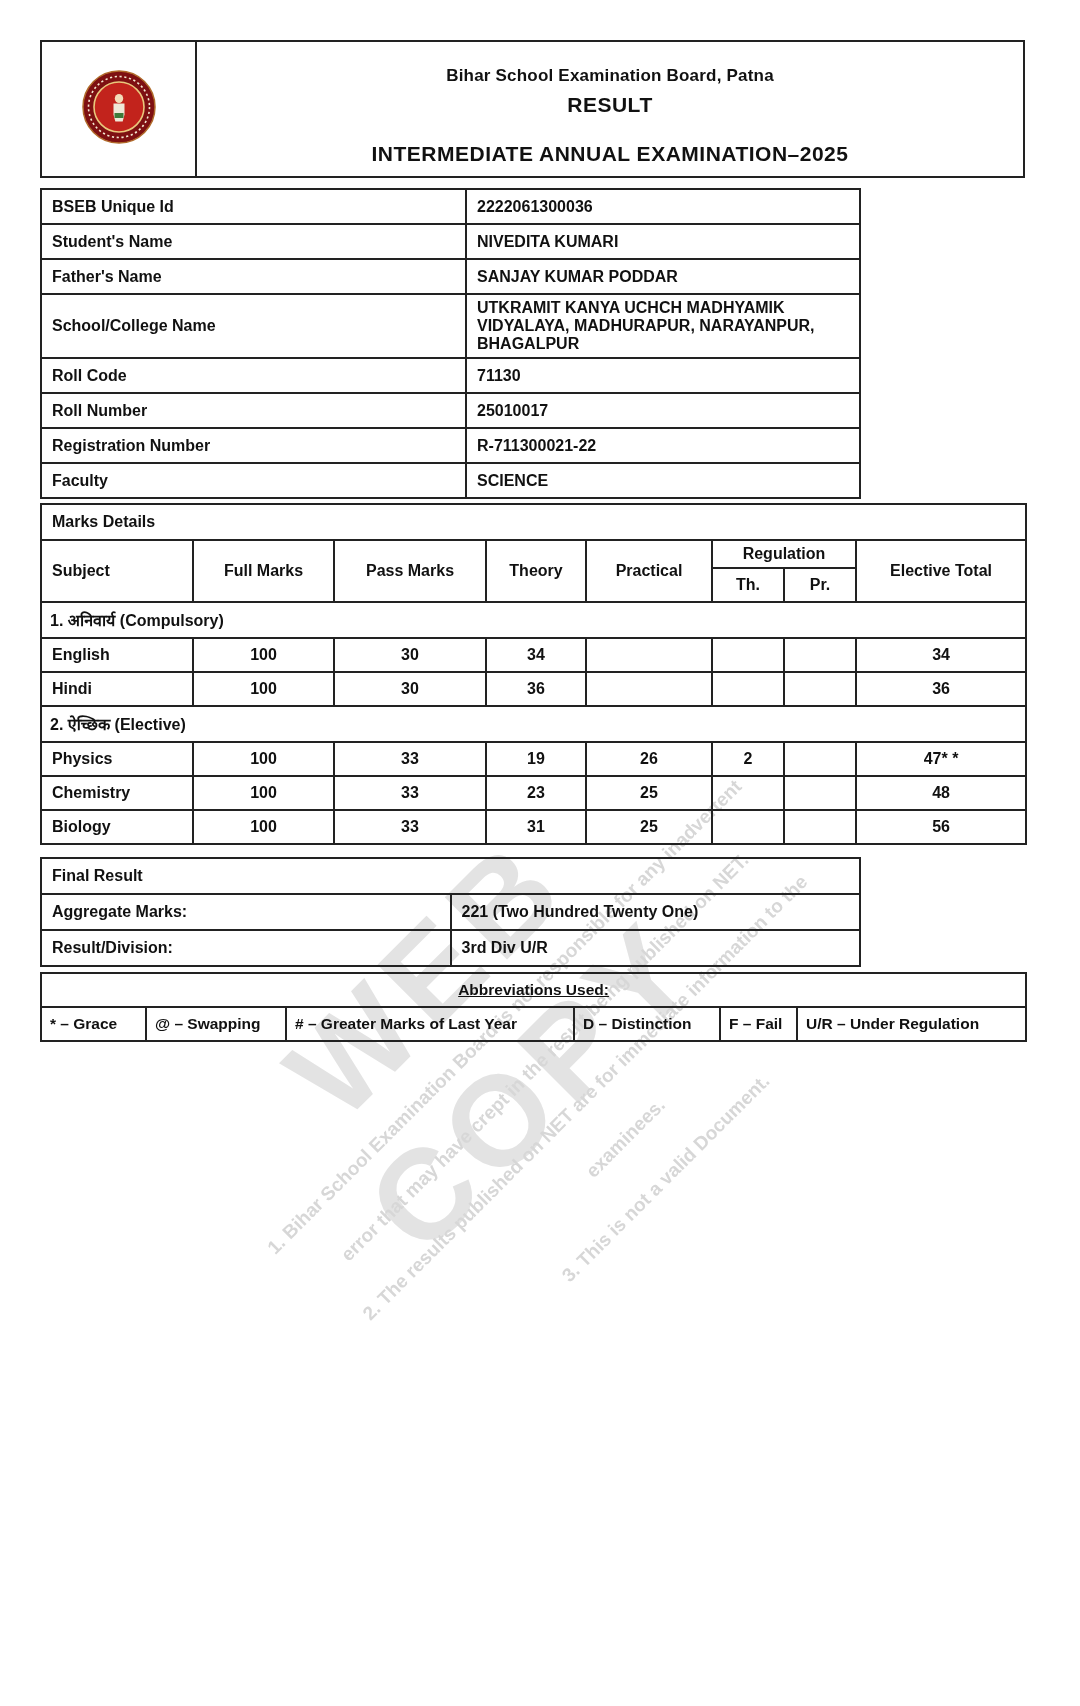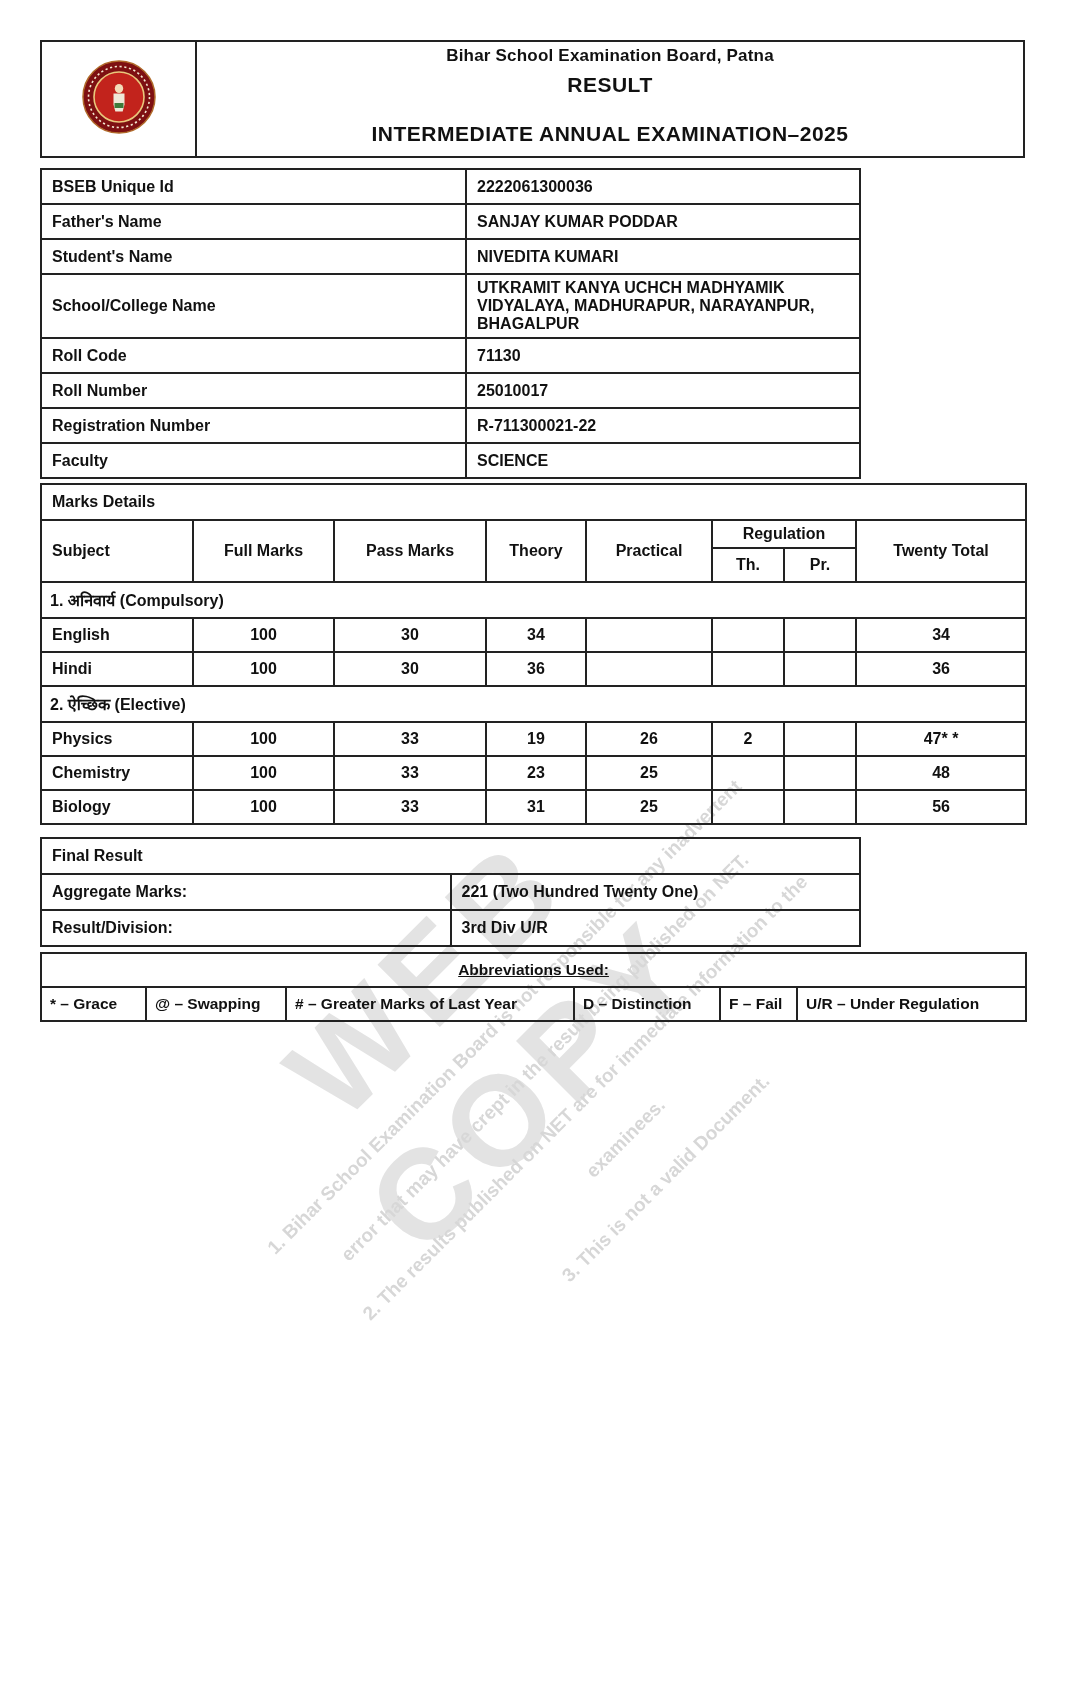--- a/index.html
+++ b/index.html
@@ -10,21 +10,21 @@
     font-family:"Liberation Sans", sans-serif;
     font-weight:700;
     color:#111;
     overflow:hidden;
   }
   .content { position:absolute; left:40px; top:40px; width:985px; z-index:2; }
 
   
   .header-box { display:flex; border:2px solid #222; background:transparent; }
   .logo-cell { width:153px; border-right:2px solid #222; display:flex; align-items:center; justify-content:center; padding:6px 0; }
-  .title-cell { flex:1; text-align:center; padding:4px 6px 10px 6px; }
+  .title-cell { flex:1; text-align:center; padding:24px 6px 10px 6px; }
   .t-board { font-size:17px; letter-spacing:0.2px; }
   .t-result { font-size:21px; margin-top:7px; letter-spacing:0.5px; }
   .t-exam { font-size:21px; margin-top:25px; letter-spacing:0.5px; }
 
   
   table { border-collapse:collapse; width:821px; table-layout:fixed; background:transparent; }
   td, th { border:2px solid #222; font-size:16px; padding:4px 10px; text-align:left; vertical-align:middle; background:transparent; }
   .details-table { margin-top:10px; }
   .details-table td { height:25px; }
   .details-table .lbl { width:403px; }
@@ -106,26 +106,26 @@
       </div>
     </div>
 
     <table class="details-table">
       <tbody>
           <tr>
         <td class="lbl">BSEB Unique Id</td>
         <td>2222061300036</td>
       </tr>
       <tr>
+        <td class="lbl">Student's Name</td>
+        <td>NIVEDITA KUMARI</td>
+      </tr>
+      <tr>
         <td class="lbl">Father's Name</td>
         <td>SANJAY KUMAR PODDAR</td>
-      </tr>
-      <tr>
-        <td class="lbl">Student's Name</td>
-        <td>NIVEDITA KUMARI</td>
       </tr>
       <tr>
         <td class="lbl">School/College Name</td>
         <td>UTKRAMIT KANYA UCHCH MADHYAMIK VIDYALAYA, MADHURAPUR, NARAYANPUR, BHAGALPUR</td>
       </tr>
       <tr>
         <td class="lbl">Roll Code</td>
         <td>71130</td>
       </tr>
       <tr>
@@ -158,21 +158,21 @@
           <tr class="marks-title-row">
         <td colspan="8">Marks Details</td>
       </tr>
       <tr>
         <th rowspan="2" style="text-align:left;">Subject</th>
         <th rowspan="2">Full Marks</th>
         <th rowspan="2">Pass Marks</th>
         <th rowspan="2">Theory</th>
         <th rowspan="2">Practical</th>
         <th colspan="2">Regulation</th>
-        <th rowspan="2">Twenty Total</th>
+        <th rowspan="2">Elective Total</th>
       </tr>
       <tr class="reg-sub">
         <th>Th.</th>
         <th>Pr.</th>
       </tr>
 
       <tr class="sect">
         <td colspan="8">1. अनिवार्य (Compulsory)</td>
       </tr>
       <tr class="datarow">

